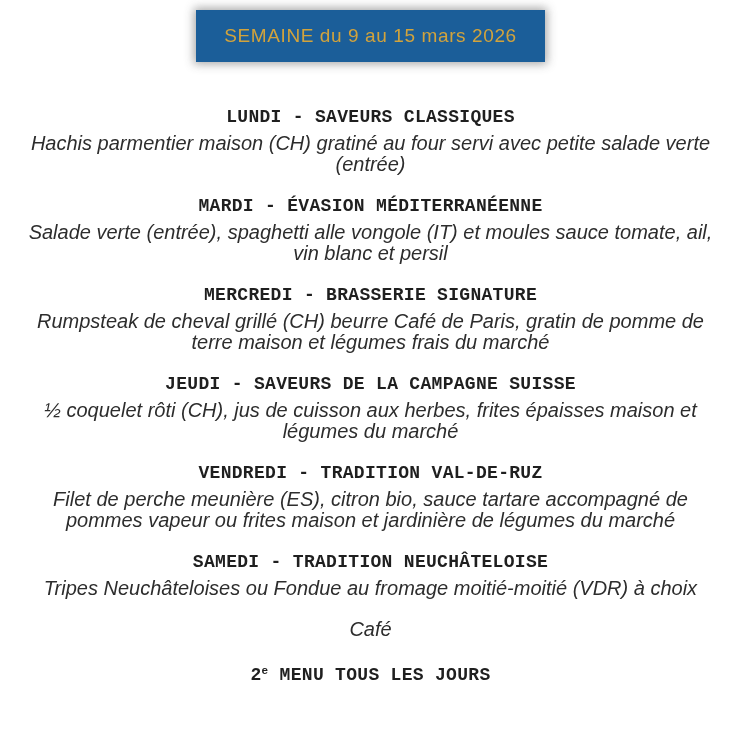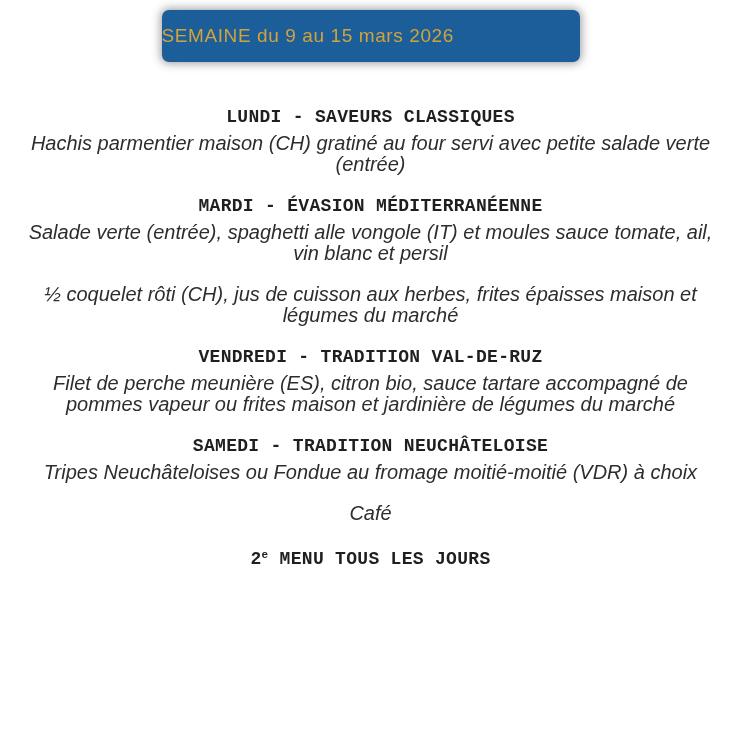--- a/index.html
+++ b/index.html
@@ -9,28 +9,27 @@
     background: #ffffff;
     overflow: hidden;
     font-family: "Liberation Sans", sans-serif;
   }
   .banner-wrap {
     padding-top: 10px;
     display: flex;
     justify-content: center;
   }
   .banner {
-    width: 418px;
+    width: 349px;
     height: 52px;
     background: #1b5e99;
     box-shadow: 0 0 9px 2px rgba(60,60,60,0.45);
     display: flex;
     align-items: center;
-    justify-content: flex-start;
-    border-radius: 7px;
+    justify-content: center;
   }
   .banner-title {
     color: #d2a33c;
     font-size: 19px;
     font-weight: 400;
     letter-spacing: 0.6px;
   }
   .menu {
     margin-top: 44px;
     text-align: center;
@@ -78,22 +77,27 @@
   <div class="section">
     <div class="section-title">LUNDI - SAVEURS CLASSIQUES</div>
     <div class="section-desc">Hachis parmentier maison (CH) gratiné au four servi avec petite salade verte (entrée)</div>
   </div>
 
   <div class="section">
     <div class="section-title">MARDI - ÉVASION MÉDITERRANÉENNE</div>
     <div class="section-desc">Salade verte (entrée), spaghetti alle vongole (IT) et moules sauce tomate, ail, vin blanc et persil</div>
   </div>
 
+  <div class="section">
+    <div class="section-title">MERCREDI - BRASSERIE SIGNATURE</div>
+    <div class="section-desc">Rumpsteak de cheval grillé (CH) beurre Café de Paris, gratin de pomme de terre maison et légumes frais du marché</div>
+  </div>
 
   <div class="section">
+    <div class="section-title">JEUDI - SAVEURS DE LA CAMPAGNE SUISSE</div>
     <div class="section-desc">½ coquelet rôti (CH), jus de cuisson aux herbes, frites épaisses maison et légumes du marché</div>
   </div>
 
   <div class="section">
     <div class="section-title">VENDREDI - TRADITION VAL-DE-RUZ</div>
     <div class="section-desc">Filet de perche meunière (ES), citron bio, sauce tartare accompagné de pommes vapeur ou frites maison et jardinière de légumes du marché</div>
   </div>
 
   <div class="section">
     <div class="section-title">SAMEDI - TRADITION NEUCHÂTELOISE</div>

